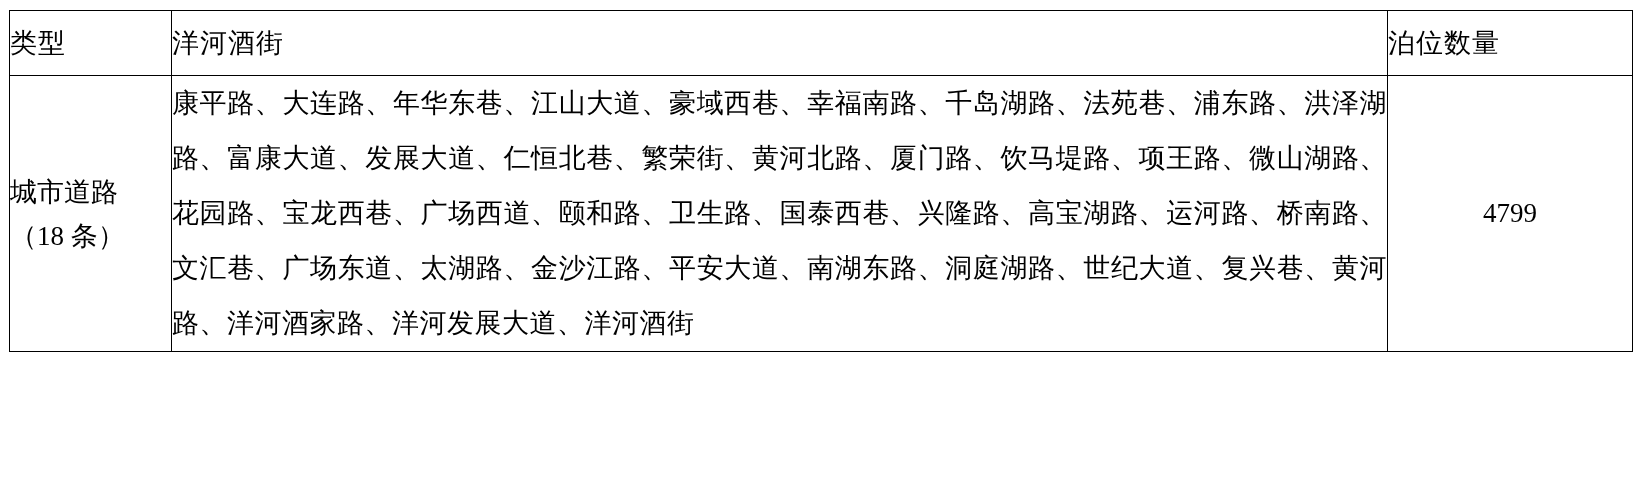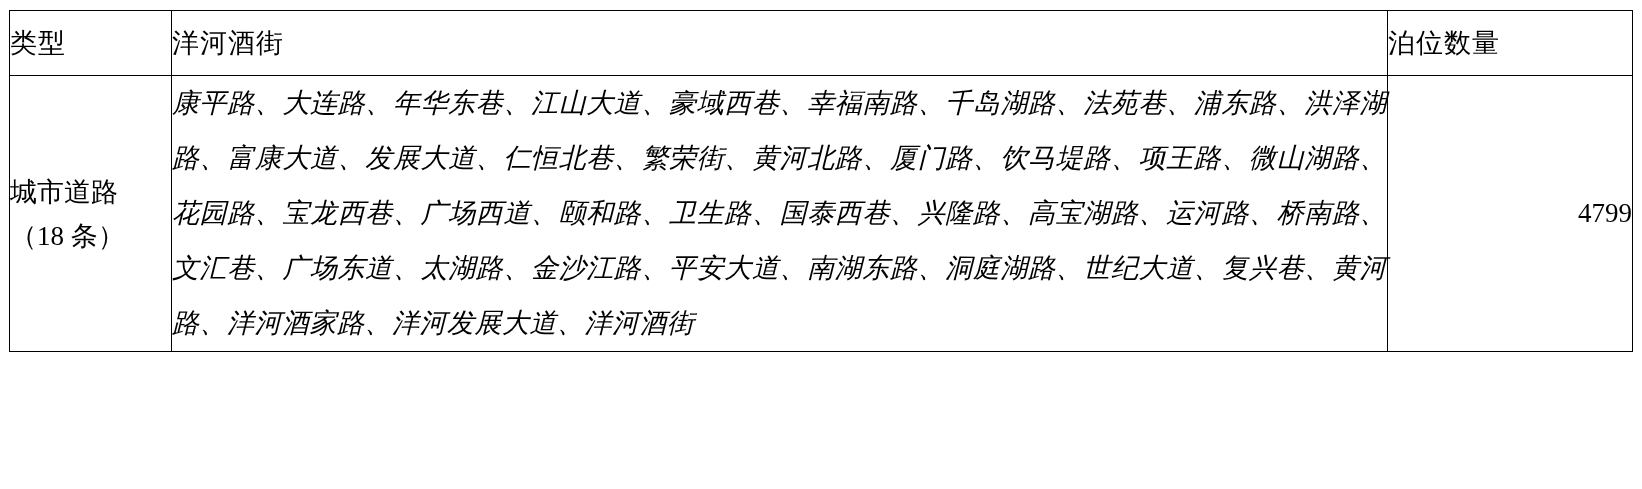--- a/index.html
+++ b/index.html
@@ -48,34 +48,33 @@
   thead td.head-spots {
     font-size: 27px;
   }
   td.cell-type {
     text-align: left;
     font-size: 27px;
     line-height: 44px;
     padding: 4px 2px;
   }
   td.cell-count {
-    text-align: right;
+    text-align: center;
     font-size: 27px;
   }
   td.cell-list {
     padding: 14px 14px 16px 14px;
     font-size: 27px;
     line-height: 55px;
     text-align: justify;
     text-justify: inter-ideograph;
     letter-spacing: 0.5px;
   }
   .list-text {
     display: block;
-    font-style: italic;
   }
   .type-line { display: block; }
 </style>
 </head>
 <body>
 
 <div class="page">
   <table class="parking-table">
     <colgroup>
       <col class="col-type">

